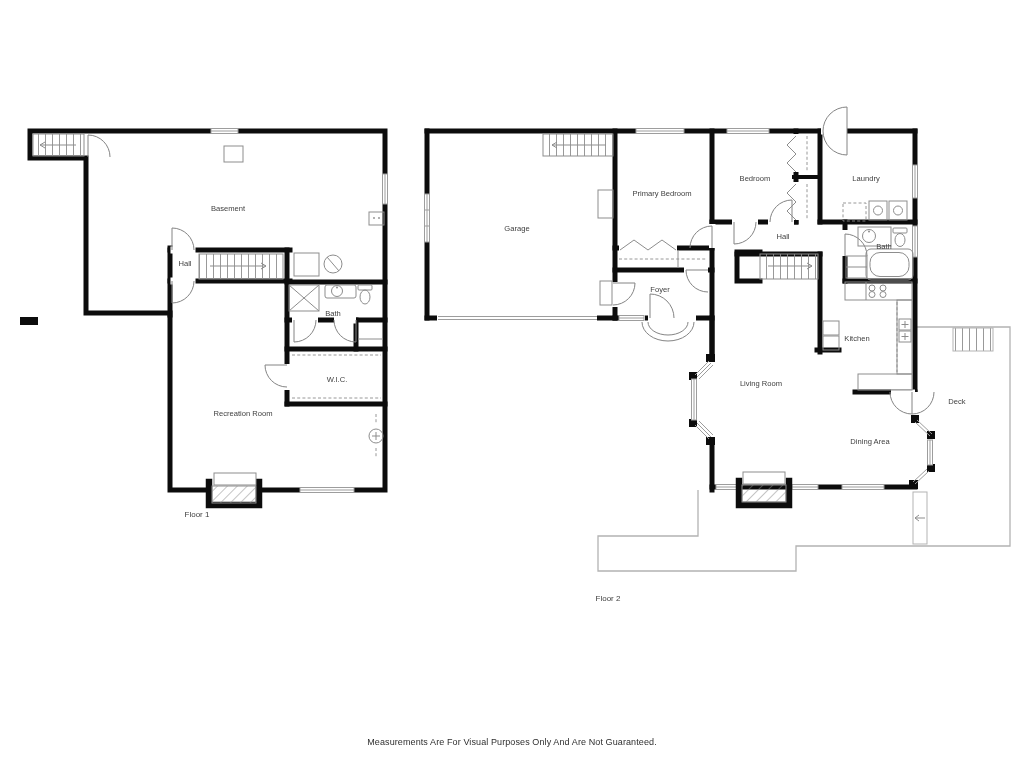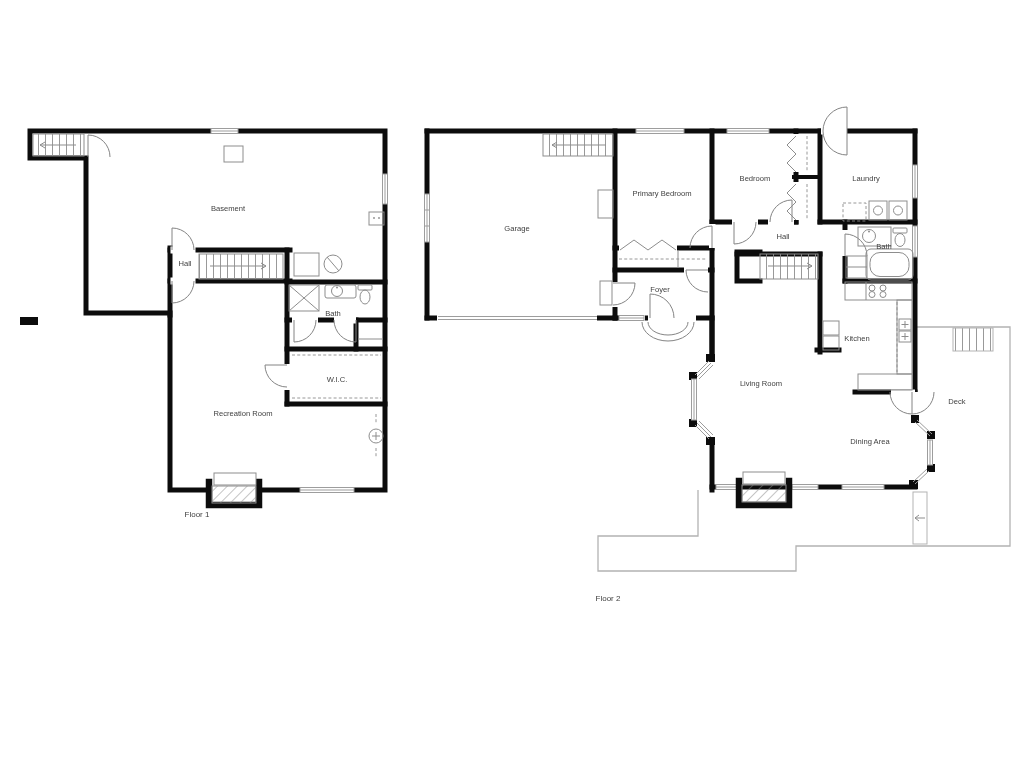--- a/index.html
+++ b/index.html
@@ -317,13 +317,14 @@
     <text class="lbl" x="660" y="292">Foyer</text>
     <text class="lbl" x="884" y="249">Bath</text>
     <text class="lbl" x="857" y="341">Kitchen</text>
     <text class="lbl" x="761" y="386">Living Room</text>
     <text class="lbl" x="870" y="444">Dining Area</text>
     <text class="lbl" x="957" y="404">Deck</text>
     <text class="lblf" x="608" y="601">Floor 2</text>
   </g>
 </svg>
 
+<div class="disclaimer">Measurements Are For Visual Purposes Only And Are Not Guaranteed.</div>
 </div>
 
 </body></html>

